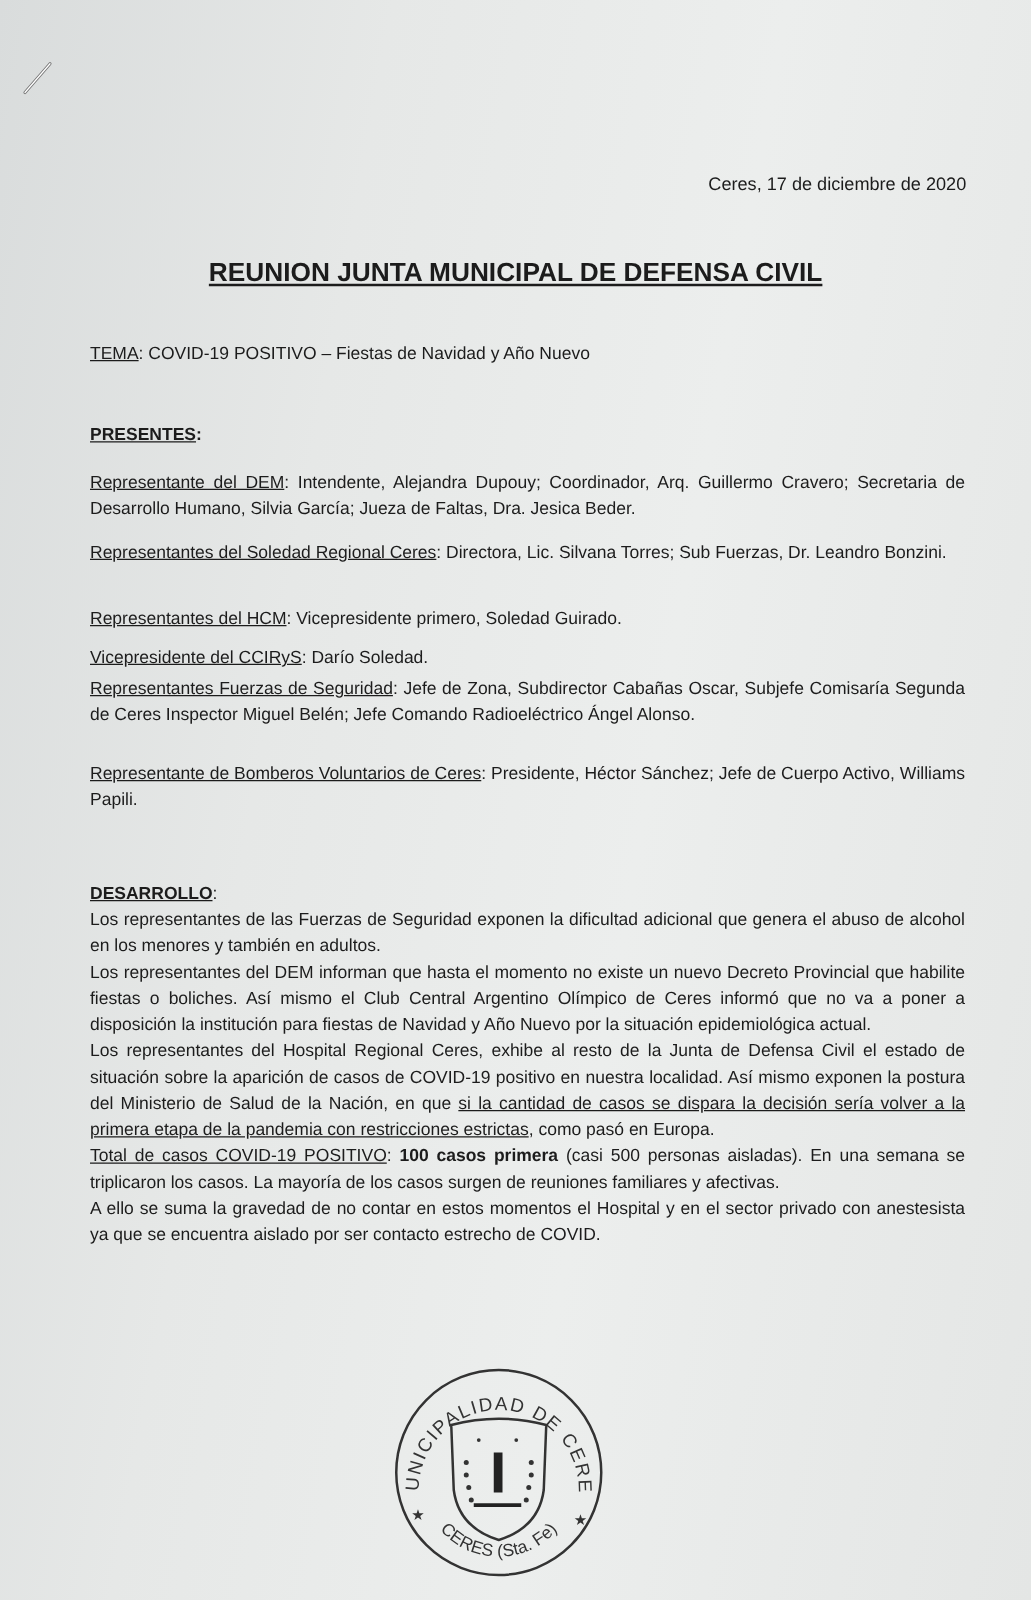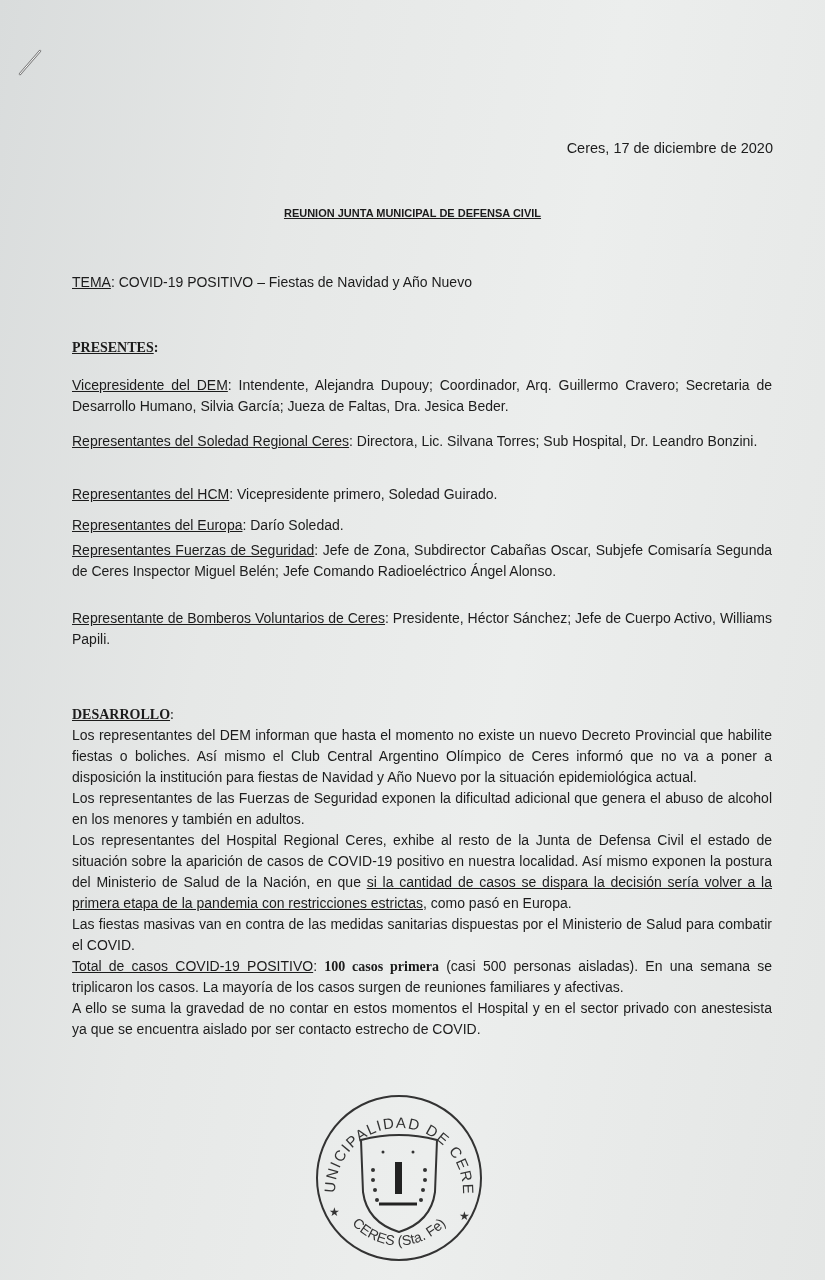--- a/index.html
+++ b/index.html
@@ -6,25 +6,25 @@
   body {
     width:825px; height:1280px; overflow:hidden;
     background: linear-gradient(100deg, #d9dcdc 0%, #e6e8e7 30%, #eceeed 60%, #e4e6e5 100%);
     font-family: "Liberation Sans", sans-serif;
     color:#1c1c1c;
     position:relative;
   }
   .page { position:absolute; left:0; top:0; width:825px; height:1045px; }
   .pen-mark { position:absolute; left:14px; top:48px; width:30px; height:30px; }
   .date { position:absolute; right:52px; top:140px; font-size:14.5px; }
-  .title { position:absolute; left:0; width:825px; top:207px; text-align:center; font-size:11px; font-weight:bold; }
+  .title { position:absolute; left:0; width:825px; top:207px; text-align:center; font-size:21px; font-weight:bold; }
   .title span { text-decoration: underline; }
   .block { position:absolute; left:72px; width:700px; font-size:14px; line-height:21px; text-align:justify; }
   .u { text-decoration: underline; }
-  .b { font-weight:bold;font-family:Liberation Serif, serif; }
+  .b { font-weight:bold; }
   .seal { position:absolute; left:313px; top:1092px; width:172px; height:172px; }
 </style>
 </head>
 <body>
 
 <div class="page">
 
   <svg class="pen-mark" viewBox="0 0 30 30">
     <line x1="26" y1="3" x2="6" y2="26" stroke="#777" stroke-width="2.5" stroke-linecap="round"></line>
     <line x1="26" y1="3" x2="6" y2="26" stroke="#fff" stroke-width="1" stroke-linecap="round"></line>
@@ -38,52 +38,51 @@
 
   <div class="block" style="top:272px;">
     <span class="u">TEMA</span><span>: COVID-19 POSITIVO – Fiestas de Navidad y Año Nuevo</span>
   </div>
 
   <div class="block b" style="top:337px;">
     <span class="u">PRESENTES</span><span>:</span>
   </div>
 
   <div class="block" style="top:375px;">
-    <span class="u">Vicepresidente del DEM</span><span>: Intendente, Alejandra Dupouy; Coordinador, Arq. Guillermo Cravero; Secretaria de Desarrollo Humano, Silvia García; Jueza de Faltas, Dra. Jesica Beder.</span>
+    <span class="u">Representante del DEM</span><span>: Intendente, Alejandra Dupouy; Coordinador, Arq. Guillermo Cravero; Secretaria de Desarrollo Humano, Silvia García; Jueza de Faltas, Dra. Jesica Beder.</span>
   </div>
 
   <div class="block" style="top:431px;">
-    <span class="u">Representantes del Soledad Regional Ceres</span><span>: Directora, Lic. Silvana Torres; Sub Hospital, Dr. Leandro Bonzini.</span>
+    <span class="u">Representantes del Soledad Regional Ceres</span><span>: Directora, Lic. Silvana Torres; Sub Fuerzas, Dr. Leandro Bonzini.</span>
   </div>
 
   <div class="block" style="top:484px;">
     <span class="u">Representantes del HCM</span><span>: Vicepresidente primero, Soledad Guirado.</span>
   </div>
 
   <div class="block" style="top:515px;">
-    <span class="u">Representantes del Europa</span><span>: Darío Soledad.</span>
+    <span class="u">Vicepresidente del CCIRyS</span><span>: Darío Soledad.</span>
   </div>
 
   <div class="block" style="top:540px;">
     <span class="u">Representantes Fuerzas de Seguridad</span><span>: Jefe de Zona, Subdirector Cabañas Oscar, Subjefe Comisaría Segunda de Ceres Inspector Miguel Belén; Jefe Comando Radioeléctrico Ángel Alonso.</span>
   </div>
 
   <div class="block" style="top:608px;">
     <span class="u">Representante de Bomberos Voluntarios de Ceres</span><span>: Presidente, Héctor Sánchez; Jefe de Cuerpo Activo, Williams Papili.</span>
   </div>
 
   <div class="block b" style="top:704px;">
     <span class="u">DESARROLLO</span><span style="font-weight:normal">:</span>
   </div>
 
   <div class="block" style="top:725px;">
+    <div>Los representantes de las Fuerzas de Seguridad exponen la dificultad adicional que genera el abuso de alcohol en los menores y también en adultos.</div>
     <div>Los representantes del DEM informan que hasta el momento no existe un nuevo Decreto Provincial que habilite fiestas o boliches. Así mismo el Club Central Argentino Olímpico de Ceres informó que no va a poner a disposición la institución para fiestas de Navidad y Año Nuevo por la situación epidemiológica actual.</div>
-    <div>Los representantes de las Fuerzas de Seguridad exponen la dificultad adicional que genera el abuso de alcohol en los menores y también en adultos.</div>
     <div><span>Los representantes del Hospital Regional Ceres, exhibe al resto de la Junta de Defensa Civil el estado de situación sobre la aparición de casos de COVID-19 positivo en nuestra localidad. Así mismo exponen la postura del Ministerio de Salud de la Nación, en que </span><span class="u">si la cantidad de casos se dispara la decisión sería volver a la primera etapa de la pandemia con restricciones estrictas</span><span>, como pasó en Europa.</span></div>
-    <div>Las fiestas masivas van en contra de las medidas sanitarias dispuestas por el Ministerio de Salud para combatir el COVID.</div>
     <div><span class="u">Total de casos COVID-19 POSITIVO</span><span>: </span><span class="b">100 casos primera</span><span> (casi 500 personas aisladas). En una semana se triplicaron los casos. La mayoría de los casos surgen de reuniones familiares y afectivas.</span></div>
     <div>A ello se suma la gravedad de no contar en estos momentos el Hospital y en el sector privado con anestesista ya que se encuentra aislado por ser contacto estrecho de COVID.</div>
   </div>
 
   <svg class="seal" viewBox="0 0 172 172">
     <defs>
       <path id="arcTop" d="M 22 100 A 64 64 0 1 1 150 100"></path>
       <path id="arcBot" d="M 30 118 A 62 62 0 0 0 142 118"></path>
     </defs>
     <circle cx="86" cy="86" r="82" fill="none" stroke="#333" stroke-width="2"></circle>

